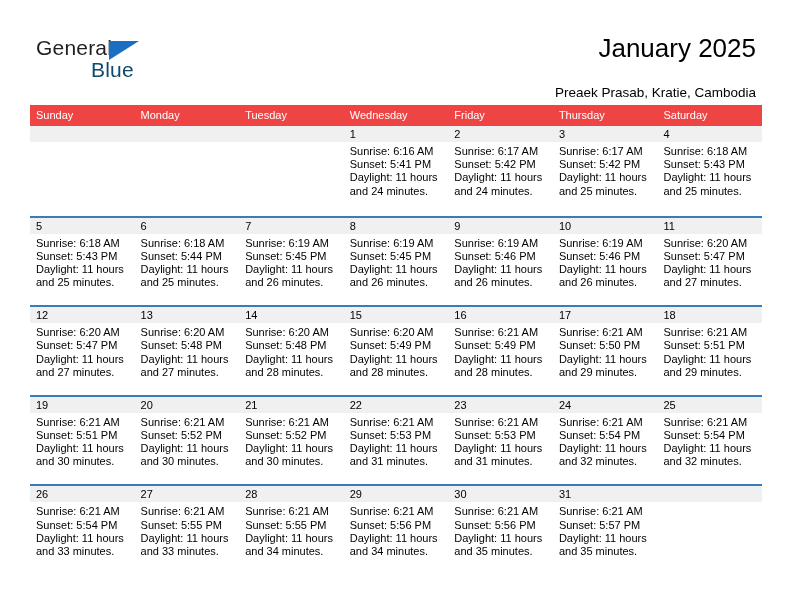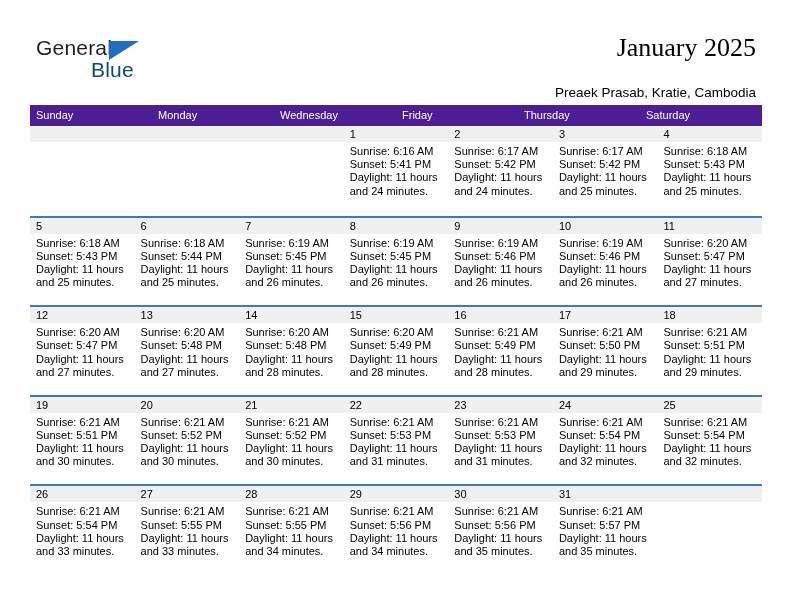--- a/index.html
+++ b/index.html
@@ -67,21 +67,20 @@
   }
 
   .title {
     position: absolute;
     right: 36px;
     top: 33px;
     font-size: 26px;
     color: #000000;
     text-align: right;
     white-space: nowrap;
-    font-family: Liberation Serif, serif;
   }
   .subtitle {
     position: absolute;
     right: 36px;
     top: 85px;
     font-size: 13.5px;
     color: #000000;
     text-align: right;
     white-space: nowrap;
   }
@@ -91,21 +90,21 @@
     position: absolute;
     left: 30px;
     top: 105px;
     width: 732px;
   }
 
   .weekday-row {
     display: flex;
     width: 732px;
     height: 21px;
-    background: #4c1d95;
+    background: #ef4444;
   }
   .weekday {
     flex: 1 1 0;
     box-sizing: border-box;
     padding: 4px 0 0 6px;
     font-size: 11px;
     color: #ffffff;
     line-height: 13px;
     white-space: nowrap;
     overflow: hidden;
@@ -170,20 +169,21 @@
     <div class="title">January 2025</div>
     <div class="subtitle">Preaek Prasab, Kratie, Cambodia</div>
 
   </div>
 
   <div class="calendar">
 
     <div class="weekday-row">
       <div class="weekday">Sunday</div>
       <div class="weekday">Monday</div>
+      <div class="weekday">Tuesday</div>
       <div class="weekday">Wednesday</div>
       <div class="weekday">Friday</div>
       <div class="weekday">Thursday</div>
       <div class="weekday">Saturday</div>
     </div>
 
     <div class="week-row first">
       <div class="day-cell empty">
         <div class="day-number-band"></div>
         <div class="day-info">

